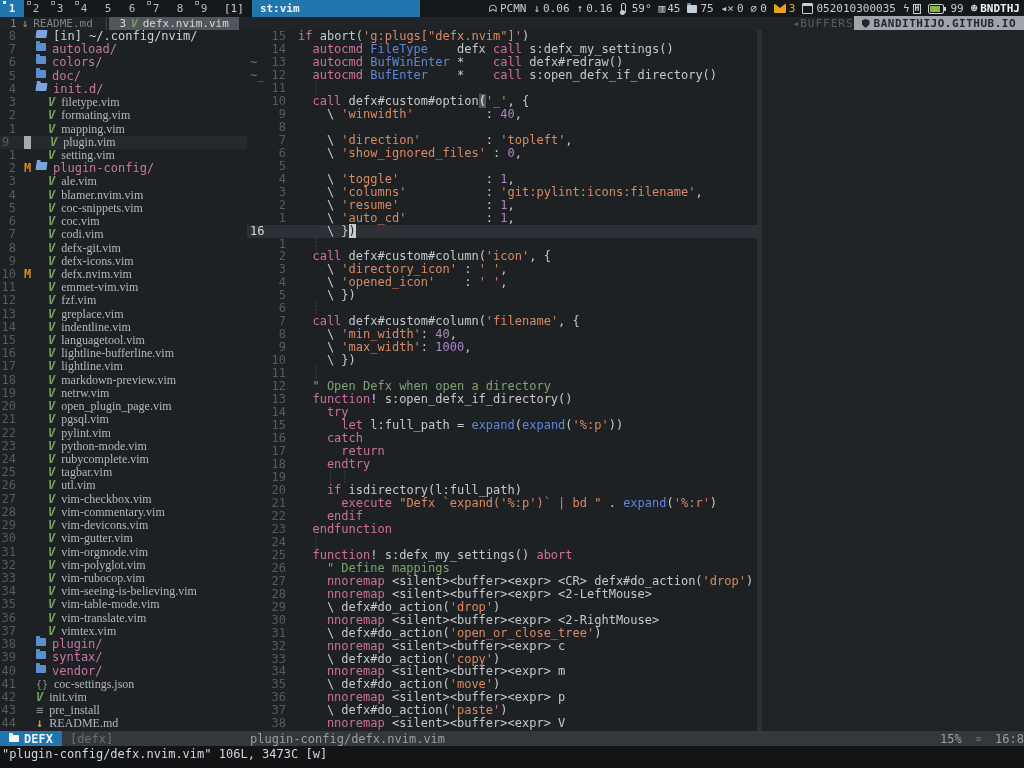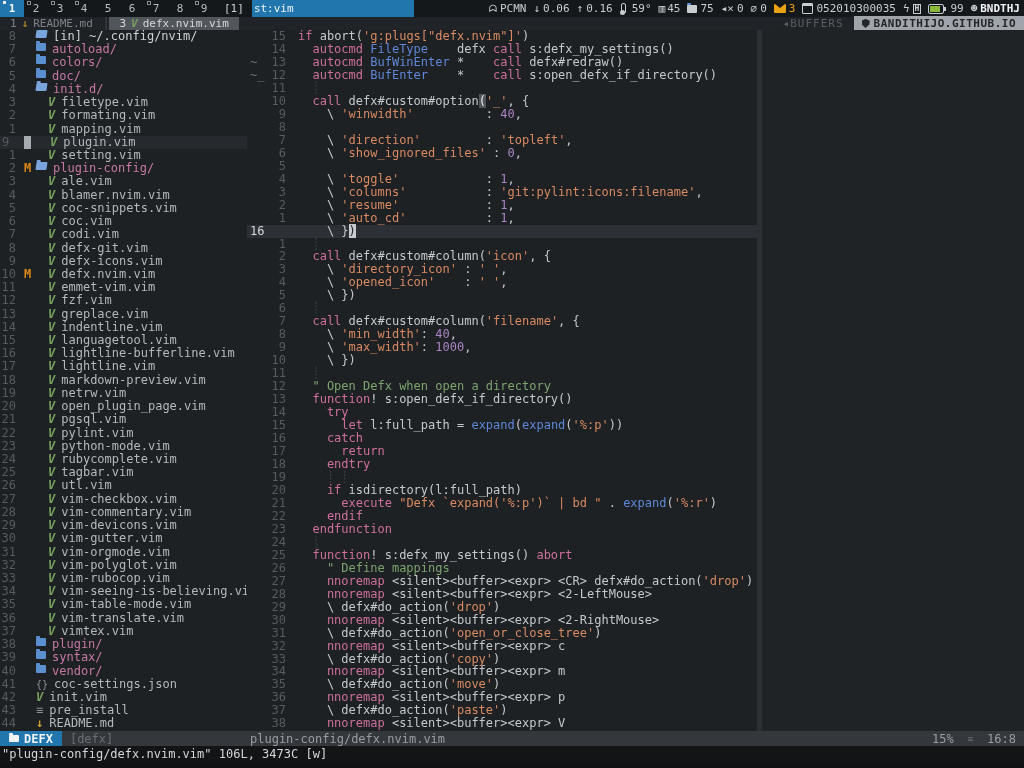--- a/index.html
+++ b/index.html
@@ -8,22 +8,22 @@
 
   
   .tmux{position:absolute;top:0;left:0;width:1024px;height:17px;background:#15181b;
     display:flex;align-items:center;font-size:11px;color:#c9ccd1;}
   .ws{position:relative;width:24px;height:17px;line-height:17px;text-align:center;color:#b9bcc0;}
   .ws.active{background:#2076ad;color:#f2f4f6;font-weight:bold;}
   .ws .mk{position:absolute;top:1px;left:3px;width:3px;height:3px;}
   .ws .mk.filled{background:#e9ebed;}
   .ws .mk.hollow{border:1px solid #86898d;width:2px;height:2px;}
   .layoutind{padding:0 8px;color:#c9ccd1;}
-  .session-seg{height:17px;line-height:17px;background:#2076ad;color:#f2f4f6;font-weight:normal;
-    padding-left:2px;width:160px;}
+  .session-seg{height:17px;line-height:17px;background:#2076ad;color:#f2f4f6;font-weight:bold;
+    padding-left:8px;width:160px;}
   .tstatus{margin-left:auto;display:flex;align-items:center;gap:7px;padding-right:4px;white-space:nowrap;}
   .seg{display:flex;align-items:center;gap:3px;}
   .orange{color:#e8a216;}
   .tuser{color:#f0f2f4;font-weight:bold;text-align:center;}
   .gicon{font-size:10px;}
   
   .i-therm{display:inline-block;width:3px;height:8px;border:1px solid #c9ccd1;border-radius:2px 2px 0 0;position:relative;margin:0 3px 2px 1px;}
   .i-therm::after{content:"";position:absolute;left:-2px;bottom:-3px;width:5px;height:5px;border-radius:50%;background:#c9ccd1;}
   .i-mail{display:inline-block;width:12px;height:9px;background:#e8a216;border-radius:1px;position:relative;}
   .i-mail::before{content:"";position:absolute;left:1px;top:0;border-left:5px solid transparent;border-right:5px solid transparent;border-top:4px solid #15181b;}
@@ -36,21 +36,21 @@
   .i-ramchip{letter-spacing:-1px;}
 
   
   .tabline{position:absolute;top:17px;left:0;width:1024px;height:13px;background:#202428;
     display:flex;align-items:center;font-size:11px;line-height:13px;color:#7e8287;}
   .tab{display:flex;align-items:center;gap:5px;padding:0 10px;height:13px;}
   .tab .ticon-md{color:#a8862c;font-weight:bold;}
   .tab.active{background:#51565c;color:#d6d9dc;}
   .tab.active .ticon-vim{color:#76a05e;font-weight:bold;font-style:italic;}
   .tabsep{color:#4a4e53;}
-  .tabright{margin-left:auto;display:flex;align-items:center;gap:10px;}
+  .tabright{margin-left:auto;display:flex;align-items:center;}
   .bufferslab{color:#5a5e63;letter-spacing:1px;}
   .sitebadge{background:#a0a5ab;color:#23262a;font-weight:bold;height:16px;display:flex;align-items:center;gap:4px;padding:0 8px;letter-spacing:0.5px;}
   .i-shield{display:inline-block;width:8px;height:9px;background:#23262a;
     clip-path:polygon(50% 0,100% 18%,100% 58%,50% 100%,0 58%,0 18%);}
 
   
   .main{position:absolute;top:30px;left:0;width:1024px;height:701px;display:flex;}
   .defx{width:247px;height:701px;background:#1e2124;overflow:hidden;}
   .codepane{width:510px;height:701px;background:#1e2124;overflow:hidden;}
   .vsplit{width:5px;height:701px;background:#2c2f33;}
@@ -68,21 +68,21 @@
   .if-closed{display:inline-block;width:10px;height:8px;background:#5a8fd0;border-radius:1px;position:relative;top:0px;}
   .if-closed::before{content:"";position:absolute;top:-2px;left:0;width:4px;height:2px;background:#5a8fd0;border-radius:1px 1px 0 0;}
   .if-open{display:inline-block;width:11px;height:8px;background:#79a5dc;border-radius:1px;position:relative;transform:skewX(-8deg);}
   .if-open::before{content:"";position:absolute;top:-2px;left:0;width:4px;height:2px;background:#79a5dc;border-radius:1px 1px 0 0;}
   .ivim{color:#76a05e;font-weight:bold;font-style:italic;}
   .ijson{color:#8a8f94;font-size:10px;}
   .ilist{color:#8a8f94;}
   .imd{color:#d1a135;font-weight:bold;}
   .dname-dir{color:#c678a4;}
   .dname-root{color:#cdd0d4;}
-  .dname-file{color:#b4b8bc;}
+  .dname-file{color:#b4b8bc;font-family:Liberation Serif, serif;}
   .dtilde{color:#4a4e53;}
 
   
   .crow{position:relative;height:12.98px;line-height:12.98px;display:flex;white-space:pre;}
   .crow.cursorline{background:#2d3036;}
   .csign{width:14px;flex:none;color:#70747a;padding-left:3px;}
   .clnum{width:22px;flex:none;text-align:right;color:#565b60;}
   .clnum-cur{width:36px;flex:none;text-align:left;padding-left:3px;color:#d6d9dc;}
   .ctext{padding-left:12px;}
   .tok-d{color:#c5c8cc;} .tok-k{color:#ce6f9d;} .tok-t{color:#5f87d7;}
@@ -93,21 +93,21 @@
 
   
   .statusline{position:absolute;top:731px;left:0;width:1024px;height:15px;background:#34383d;
     display:flex;align-items:center;font-size:12px;color:#9a9ea3;}
   .sl-mode{height:15px;display:flex;align-items:center;gap:5px;background:#2076ad;color:#f2f4f6;
     font-weight:bold;padding:0 9px;}
   .sl-folder{display:inline-block;width:10px;height:7px;background:#f2f4f6;border-radius:1px;position:relative;}
   .sl-folder::before{content:"";position:absolute;top:-2px;left:0;width:4px;height:2px;background:#f2f4f6;border-radius:1px 1px 0 0;}
   .sl-plugin{margin-left:8px;color:#6b6f74;}
   .sl-file{position:absolute;left:250px;color:#9a9ea3;}
-  .sl-right{margin-left:auto;display:flex;align-items:center;gap:14px;padding-right:8px;}
+  .sl-right{margin-left:auto;display:flex;align-items:center;gap:14px;}
   .sl-sep{color:#6b6f74;font-size:9px;}
 
   
   .cmdline{position:absolute;top:746px;left:0;width:1024px;height:16px;background:#121416;
     line-height:16px;color:#d4d7da;padding-left:2px;}
   .bottomfill{position:absolute;top:762px;left:0;width:1024px;height:6px;background:#101214;}
 </style>
 </head>
 <body>
 

